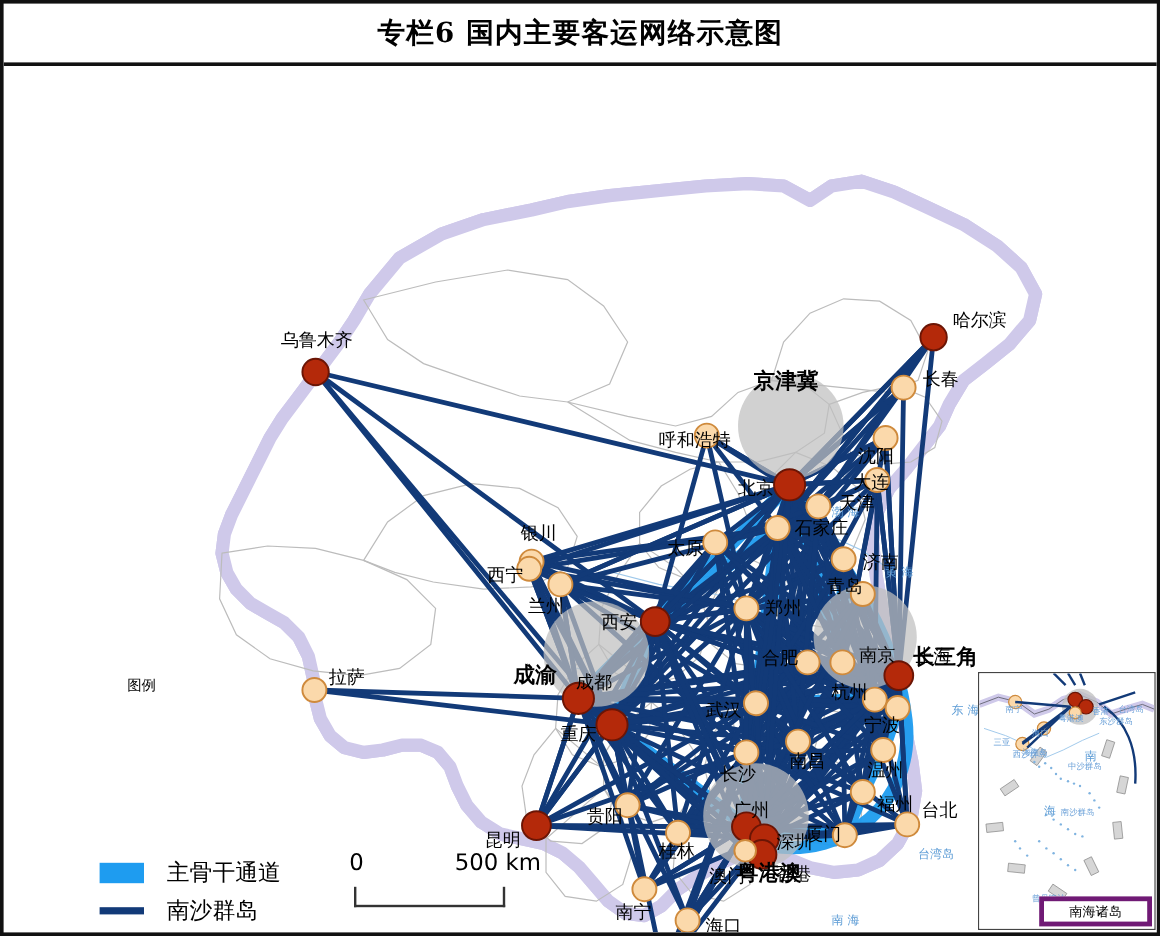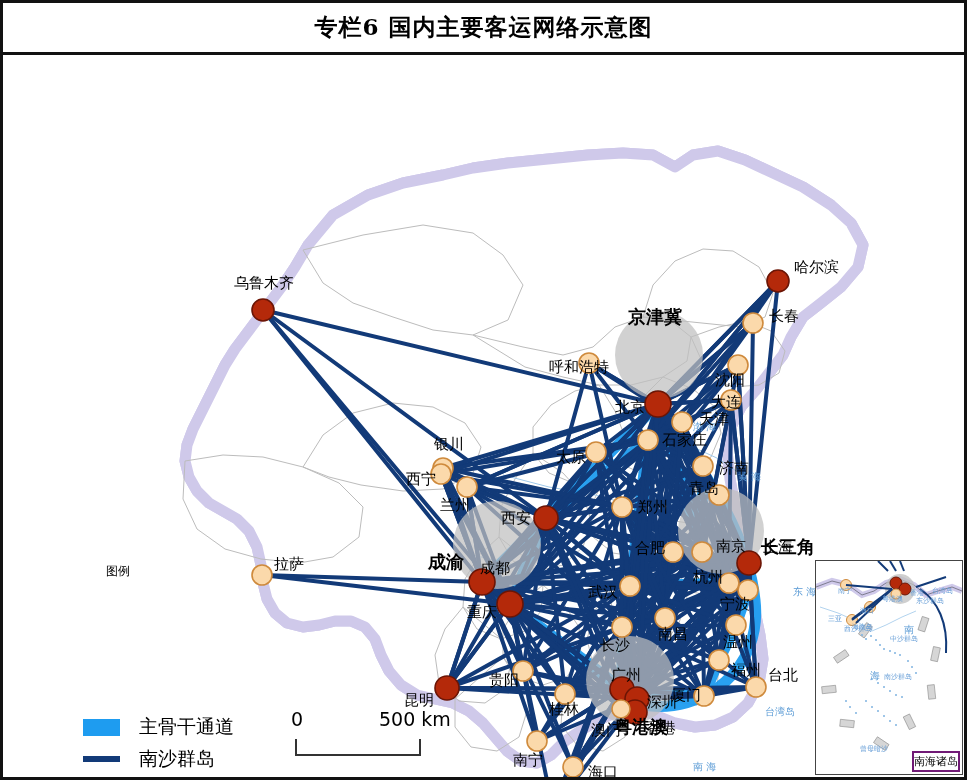--- a/index.html
+++ b/index.html
@@ -77,22 +77,22 @@
     border-left:2px solid #333;border-right:2px solid #333;border-bottom:2px solid #333;
   }
 
   
   #inset{
     position:absolute;left:812px;top:505px;width:146px;height:213px;
     border:1.5px solid #444;background:#fff;overflow:hidden;z-index:35;
   }
   #inset-label{
     position:absolute;right:2px;bottom:2px;
-    border:2px solid #701a75;background:#fff;
-    padding:1px 0;font-size:11px;color:#000;
+    border:4px solid #701a75;background:#fff;
+    padding:1px 21px;font-size:11px;color:#000;
   }
 
   
   .city-label{font-size:15px;fill:#000;font-family:"DejaVu Sans","Liberation Sans",sans-serif;}
   .cluster-label{font-size:18px;fill:#000;font-weight:bold;font-family:"DejaVu Sans","Liberation Sans",sans-serif;}
   .sea-label{font-size:10px;fill:#5b9bd5;font-family:"DejaVu Sans","Liberation Sans",sans-serif;}
   .tiny-label{font-size:7px;fill:#6aa0d8;font-family:"DejaVu Sans","Liberation Sans",sans-serif;}
 </style>
 </head>
 <body>

